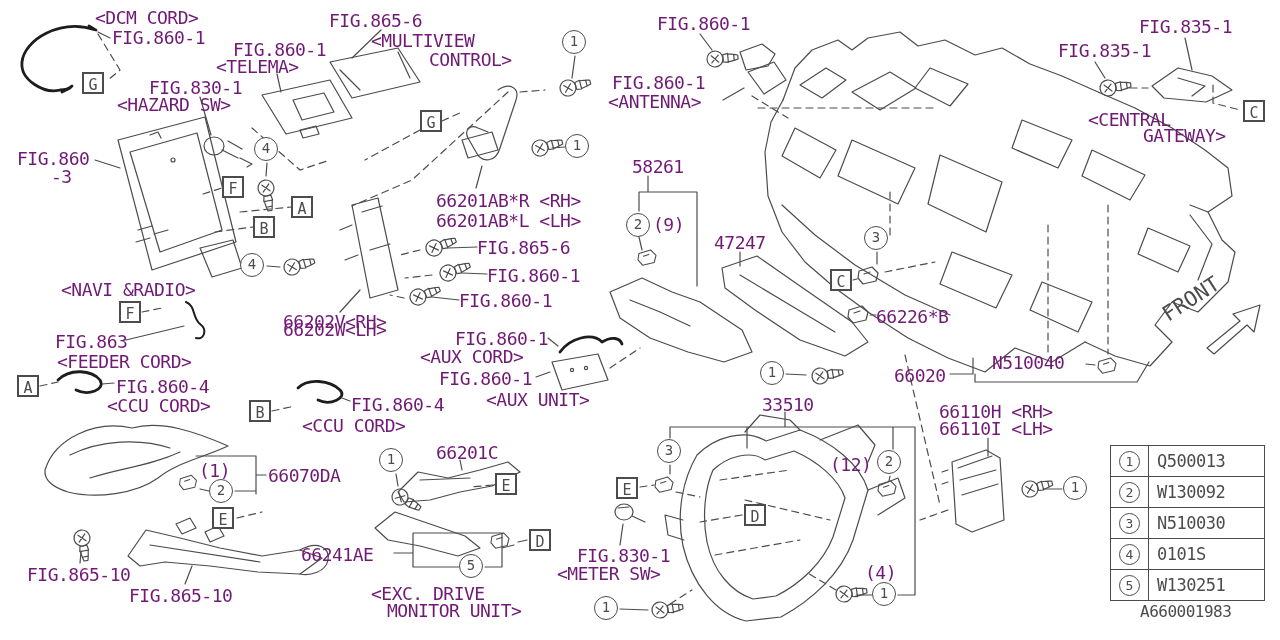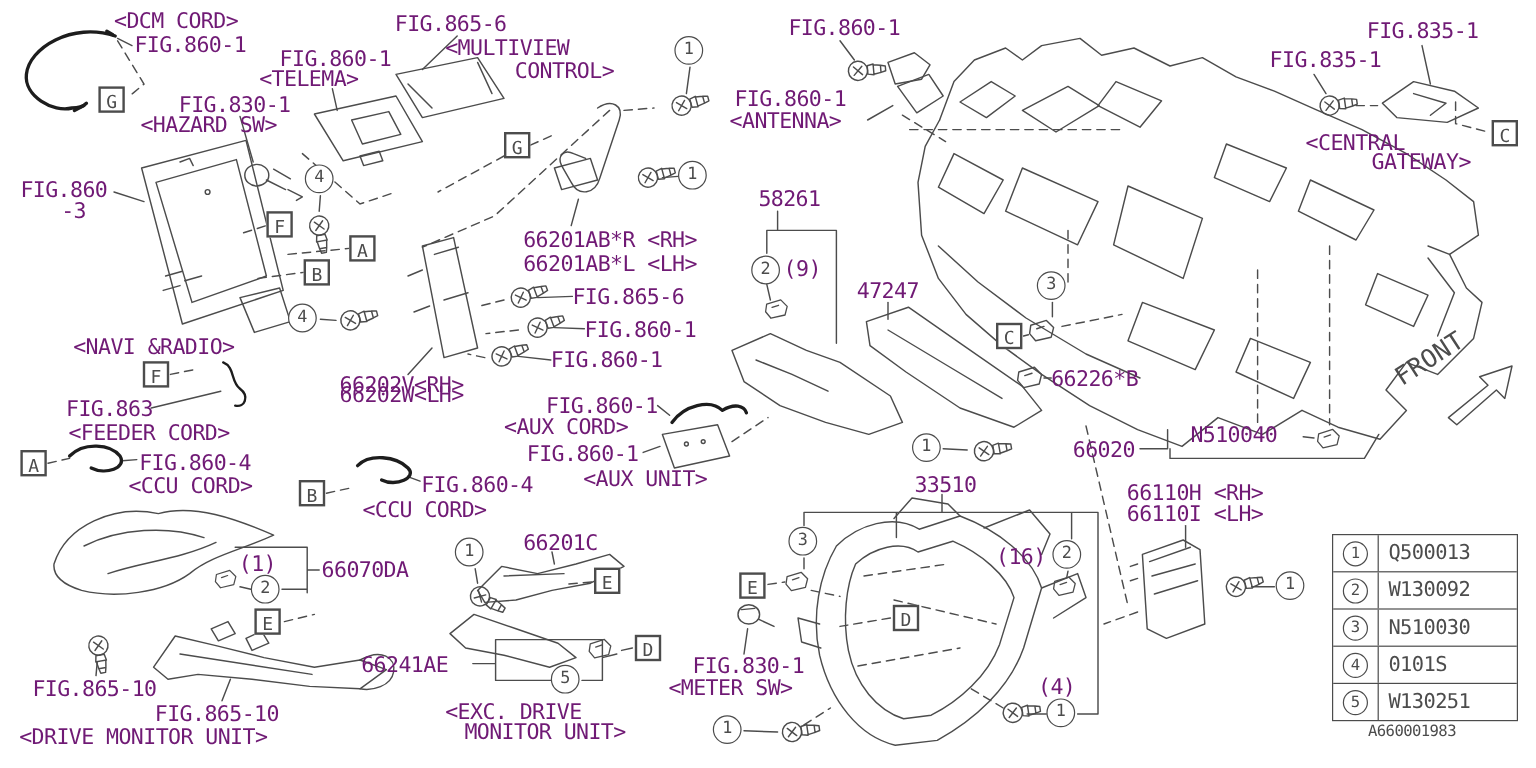--- a/index.html
+++ b/index.html
@@ -11,21 +11,21 @@
         font-size:15px;line-height:22px;text-align:center;box-sizing:border-box;}
   .cnum{position:absolute;width:24px;height:24px;border:1.6px solid #4c4c4c;border-radius:50%;background:#fff;
         font-size:14px;line-height:21px;text-align:center;box-sizing:border-box;}
   #legend{position:absolute;left:1110px;top:445px;width:153px;border:1.4px solid #4c4c4c;}
   .lrow{display:flex;height:30px;border-bottom:1.4px solid #4c4c4c;align-items:center;}
   .lrow:last-child{border-bottom:none;}
   .lnum{width:38px;display:flex;justify-content:center;align-items:center;border-right:1.4px solid #4c4c4c;height:100%;box-sizing:border-box;}
   .lnum span{width:21px;height:21px;border:1.5px solid #4c4c4c;border-radius:50%;font-size:13px;line-height:19px;text-align:center;box-sizing:border-box;}
   .lcode{flex:1;padding-left:8px;font-size:17px;letter-spacing:-0.5px;}
   #front{position:absolute;left:1158px;top:306px;font-size:21px;letter-spacing:0;transform:rotate(-33deg);transform-origin:left top;}
-  #docnum{position:absolute;left:1140px;top:602px;font-size:13px;letter-spacing:-0.5px;text-align:center;}
+  #docnum{position:absolute;left:1140px;top:602px;font-size:16px;letter-spacing:-0.5px;text-align:center;}
 </style>
 </head>
 <body>
 
 <div id="stage">
 
 <svg id="lineart" width="1280" height="640" viewBox="0 0 1280 640">
   <defs>
     <g id="screw">
       <circle cx="0" cy="0" r="8"></circle>
@@ -281,27 +281,26 @@
 <div class="lbl" style="left:420px;top:347px">&lt;AUX CORD&gt;</div>
 <div class="lbl" style="left:439px;top:369px">FIG.860-1</div>
 <div class="lbl" style="left:486px;top:390px">&lt;AUX UNIT&gt;</div>
 <div class="lbl" style="left:632px;top:157px">58261</div>
 <div class="lbl" style="left:653px;top:215px">(9)</div>
 <div class="lbl" style="left:714px;top:233px">47247</div>
 <div class="lbl" style="left:876px;top:307px">66226*B</div>
 <div class="lbl" style="left:992px;top:353px">N510040</div>
 <div class="lbl" style="left:894px;top:366px">66020</div>
 <div class="lbl" style="left:762px;top:395px">33510</div>
-<div class="lbl" style="left:830px;top:455px">(16)</div>
+<div class="lbl" style="left:830px;top:455px">(12)</div>
 <div class="lbl" style="left:865px;top:563px">(4)</div>
 <div class="lbl" style="left:199px;top:461px">(1)</div>
 <div class="lbl" style="left:268px;top:466px">66070DA</div>
 <div class="lbl" style="left:27px;top:565px">FIG.865-10</div>
 <div class="lbl" style="left:129px;top:586px">FIG.865-10</div>
-<div class="lbl" style="left:16px;top:605px">&lt;DRIVE MONITOR UNIT&gt;</div>
 <div class="lbl" style="left:436px;top:443px">66201C</div>
 <div class="lbl" style="left:301px;top:545px">66241AE</div>
 <div class="lbl" style="left:371px;top:584px">&lt;EXC. DRIVE</div>
 <div class="lbl" style="left:387px;top:601px">MONITOR UNIT&gt;</div>
 <div class="lbl" style="left:577px;top:546px">FIG.830-1</div>
 <div class="lbl" style="left:557px;top:564px">&lt;METER SW&gt;</div>
 <div class="lbl" style="left:939px;top:402px">66110H &lt;RH&gt;</div>
 <div class="lbl" style="left:939px;top:419px">66110I &lt;LH&gt;</div>
 
 <div id="front">FRONT</div>

